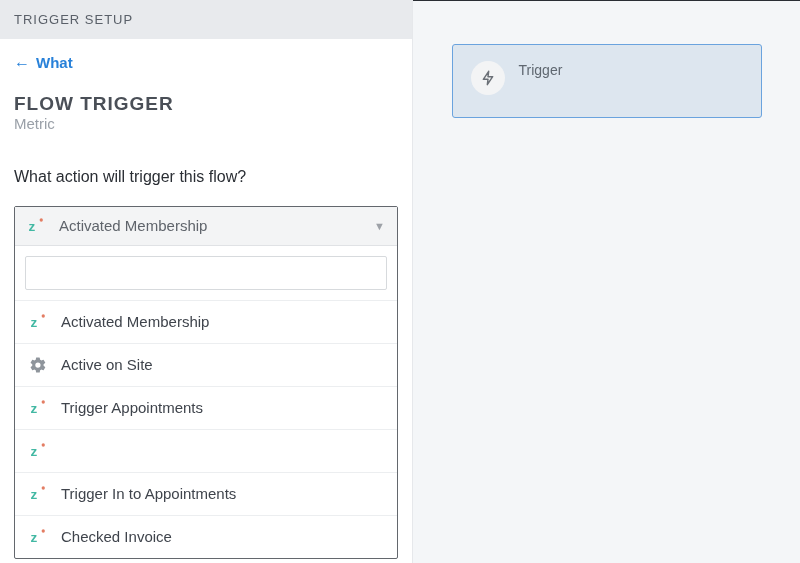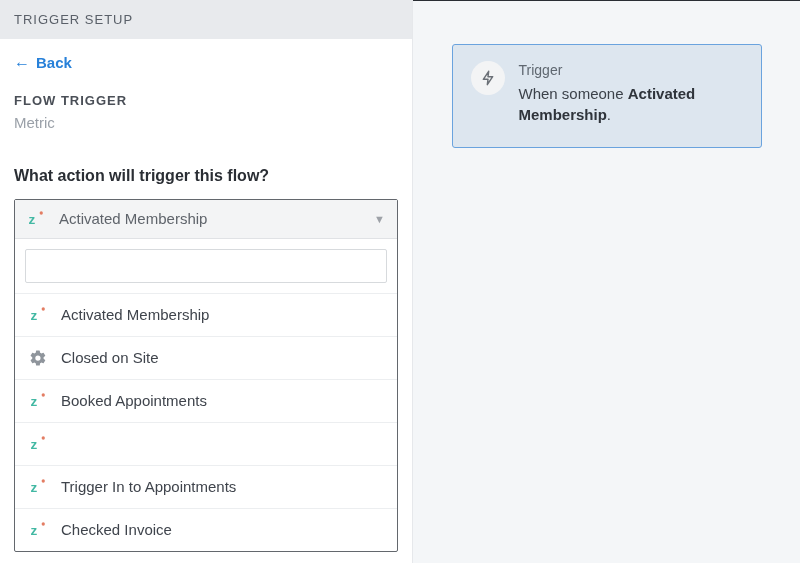--- a/index.html
+++ b/index.html
@@ -3,23 +3,23 @@
 <meta charset="utf-8">
 <style>
   * { box-sizing: border-box; margin: 0; padding: 0; }
   html, body { width: 800px; height: 563px; font-family: -apple-system, BlinkMacSystemFont, "Segoe UI", Helvetica, Arial, sans-serif; background: #f4f6f8; overflow: hidden; }
   .app { display: flex; width: 100%; height: 100%; }
   .sidebar { width: 413px; background: #fff; border-right: 1px solid #e6e8eb; display: flex; flex-direction: column; }
   .top-header { background: #e8eaed; padding: 12px 14px; font-size: 13px; letter-spacing: 1px; color: #5a6069; font-weight: 500; }
   .sidebar-body { padding: 14px; position: relative; }
   .back-link { display: inline-flex; align-items: center; color: #2881d9; font-size: 15px; font-weight: 600; cursor: pointer; margin-bottom: 22px; }
   .back-link .arrow { margin-right: 6px; font-size: 16px; line-height: 1; }
-  .section-title { font-size: 13px; letter-spacing: 1px; color: #4a4f57; font-weight: 600; margin-bottom: 6px; }
+  .section-title { font-size: 19px; letter-spacing: 1px; color: #4a4f57; font-weight: 600; }
   .section-sub { font-size: 15px; color: #9aa0a8; margin-bottom: 36px; }
-  .question { font-size: 16px; color: #2a2e34; margin-bottom: 14px; font-weight: bold; }
+  .question { font-size: 16px; color: #2a2e34; margin-bottom: 20px; }
   .dropdown-wrap { position: relative; }
   .dropdown { border: 1px solid #63676d; border-radius: 2px; background: #fff; }
   .dd-selected { display: flex; align-items: center; padding: 10px 12px; background: #f3f4f5; border-bottom: 1px solid #e0e2e5; cursor: pointer; }
   .dd-selected .z-icon { margin-right: 14px; }
   .dd-selected-text { flex: 1; color: #5f646b; font-size: 15px; }
   .dd-caret { color: #9da1a7; font-size: 11px; }
   .dd-search { padding: 10px; border-bottom: 1px solid #eceef0; }
   .dd-search input { width: 100%; padding: 8px 10px; border: 1px solid #d7dadd; border-radius: 2px; font-size: 14px; color: #333; outline: none; }
   .dd-list { max-height: 280px; overflow-y: auto; }
   .dd-item { display: flex; align-items: center; padding: 12px 14px; border-bottom: 1px solid #eceef0; cursor: pointer; }
@@ -43,21 +43,21 @@
 <body>
 
 <div class="app">
   <div class="sidebar">
     <div class="top-header">
       <span>TRIGGER SETUP</span>
     </div>
     <div class="sidebar-body">
       <div class="back-link">
         <span class="arrow">←</span>
-        <span>Back</span>
+        <span>What</span>
       </div>
       <div class="section-title">FLOW TRIGGER</div>
       <div class="section-sub">Metric</div>
       <div class="question">What action will trigger this flow?</div>
 
       <div class="dropdown-wrap">
         <div class="dropdown">
           <div class="dd-selected">
             <span class="z-icon">
               <svg viewBox="0 0 24 24">
@@ -80,30 +80,30 @@
                   </svg>
                 </span>
                 <span class="dd-item-text">Activated Membership</span>
               </div>
               <div class="dd-item">
                 <span class="gear-icon">
                   <svg viewBox="0 0 24 24" fill="#8f959c">
                     <path d="M19.4 13a7.5 7.5 0 0 0 .1-1 7.5 7.5 0 0 0-.1-1l2.1-1.6a.5.5 0 0 0 .1-.6l-2-3.5a.5.5 0 0 0-.6-.2l-2.5 1a7.3 7.3 0 0 0-1.7-1l-.4-2.6A.5.5 0 0 0 13.9 2h-4a.5.5 0 0 0-.5.4L9 5a7.3 7.3 0 0 0-1.7 1l-2.5-1a.5.5 0 0 0-.6.2l-2 3.5a.5.5 0 0 0 .1.6L4.4 11a7.5 7.5 0 0 0-.1 1 7.5 7.5 0 0 0 .1 1l-2.1 1.6a.5.5 0 0 0-.1.6l2 3.5a.5.5 0 0 0 .6.2l2.5-1a7.3 7.3 0 0 0 1.7 1l.4 2.6a.5.5 0 0 0 .5.4h4a.5.5 0 0 0 .5-.4l.4-2.6a7.3 7.3 0 0 0 1.7-1l2.5 1a.5.5 0 0 0 .6-.2l2-3.5a.5.5 0 0 0-.1-.6Zm-7.5 2.5A3.5 3.5 0 1 1 15.4 12a3.5 3.5 0 0 1-3.5 3.5Z"></path>
                   </svg>
                 </span>
-                <span class="dd-item-text">Closed on Site</span>
+                <span class="dd-item-text">Active on Site</span>
               </div>
               <div class="dd-item">
                 <span class="z-icon">
                   <svg viewBox="0 0 24 24">
                     <circle cx="19" cy="4" r="2.2" fill="#e37d63"></circle>
                     <text x="2" y="19" font-size="18" font-weight="700" fill="#42b8a3" font-family="Arial">z</text>
                   </svg>
                 </span>
-                <span class="dd-item-text">Booked Appointments</span>
+                <span class="dd-item-text">Trigger Appointments</span>
               </div>
               <div class="dd-item">
                 <span class="z-icon">
                   <svg viewBox="0 0 24 24">
                     <circle cx="19" cy="4" r="2.2" fill="#e37d63"></circle>
                     <text x="2" y="19" font-size="18" font-weight="700" fill="#42b8a3" font-family="Arial">z</text>
                   </svg>
                 </span>
               </div>
               <div class="dd-item">
@@ -132,19 +132,16 @@
 
   <div class="canvas">
     <div class="trigger-card">
       <div class="trigger-icon-circle">
         <svg width="16" height="16" viewBox="0 0 24 24" fill="none" stroke="#6b7077" stroke-width="2.2" stroke-linejoin="round" stroke-linecap="round">
             <polyline points="13 2 5 14 12 14 11 22 19 10 12 10 13 2"></polyline>
           </svg>
       </div>
       <div class="card-body">
         <div class="card-label">Trigger</div>
-        <div class="card-text">
-          <span>When someone </span><strong>Activated Membership</strong><span>.</span>
-        </div>
       </div>
     </div>
   </div>
 </div>
 
 </body></html>

